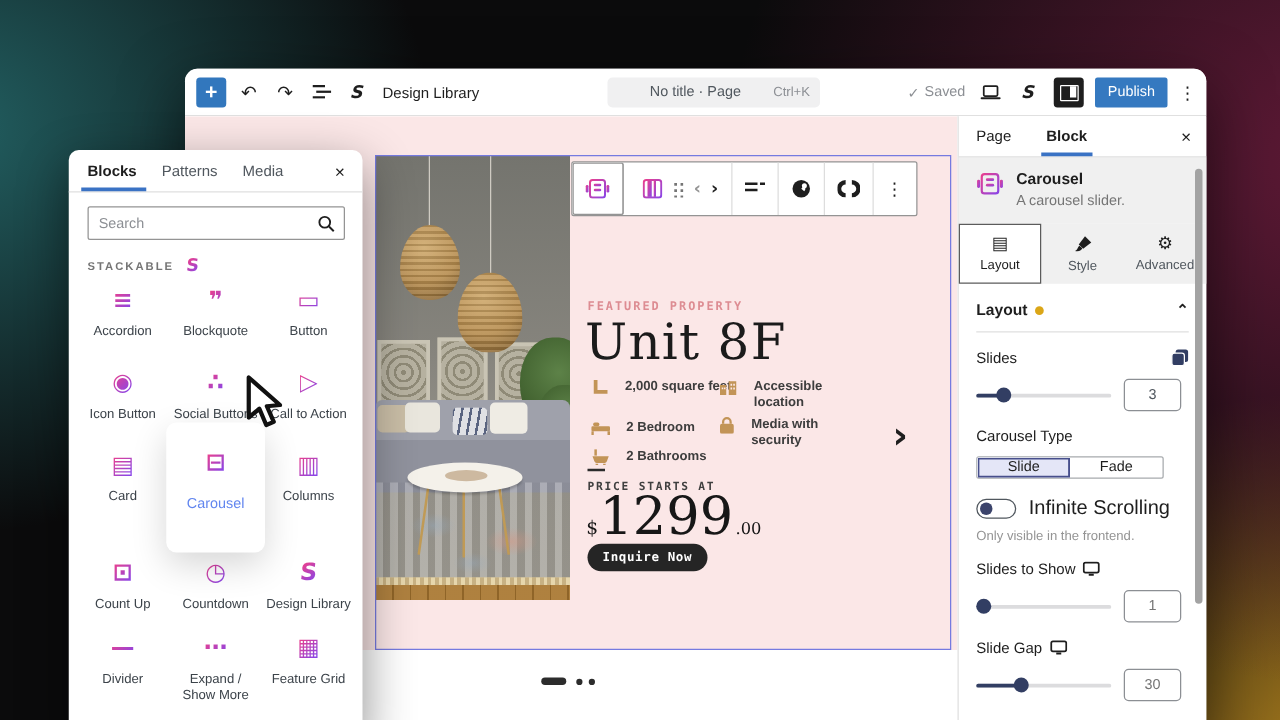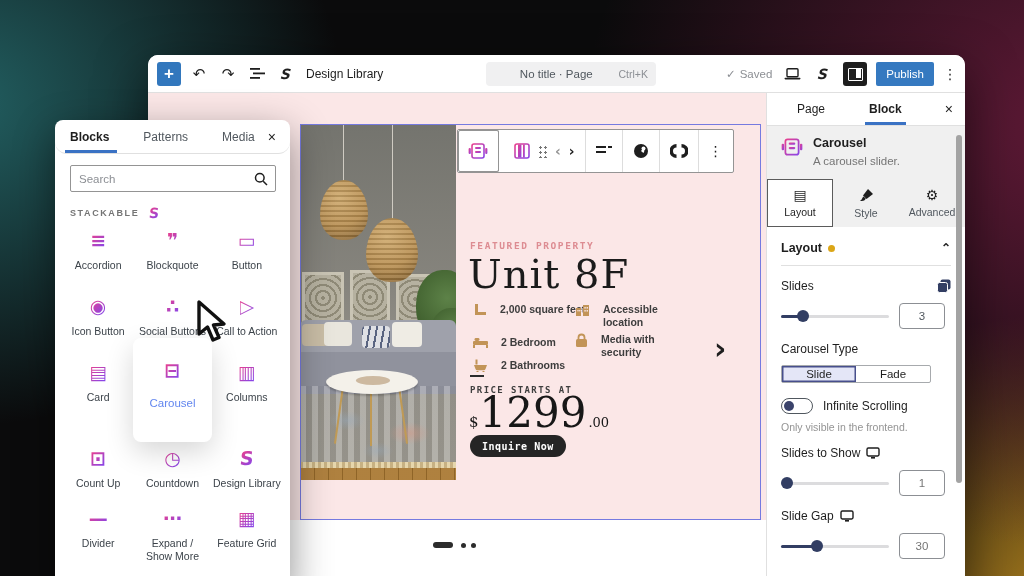--- a/index.html
+++ b/index.html
@@ -107,21 +107,21 @@
     background:#252525; color:#fff; border:none; display:flex; align-items:center;
     font-family:"DejaVu Sans Mono",monospace; font-weight:bold; font-size:10px; letter-spacing:.5px; }
   .next-arrow{ position:absolute; left:566px; top:238px; font-size:30px; font-weight:600; color:#1e1e1e;
     font-family:"DejaVu Sans",sans-serif; }
   .dot{ position:absolute; border-radius:3px; background:#2c2c2c; }
 
   
   .sidebar{ position:absolute; left:618px; top:38px; width:199px; bottom:0; background:#fff;
     border-left:1px solid #e0e0e0; }
   .sb-tabs{ height:33px; border-bottom:1px solid #e0e0e0; display:flex; align-items:center; position:relative; }
-  .sb-tab{ font-size:12px; padding:0 14px; height:100%; display:flex; align-items:center; color:#1e1e1e; position:relative;margin-left:16px; }
+  .sb-tab{ font-size:12px; padding:0 14px; height:100%; display:flex; align-items:center; color:#1e1e1e; position:relative; }
   .sb-tab.active{ font-weight:bold; }
   .sb-tab.active::after{ content:""; position:absolute; left:10px; right:10px; bottom:0; height:3px; background:#3a72c4; }
   .sb-close{ position:absolute; right:12px; font-size:14px; color:#1e1e1e; }
   .block-card{ background:#f0f0f0; padding:10px 14px 12px; display:flex; gap:10px; }
   .block-card .bc-name{ font-size:12.5px; font-weight:bold; }
   .block-card .bc-desc{ font-size:11.5px; color:#757575; margin-top:5px; }
   .insp-tabs{ background:#f0f0f0; display:grid; grid-template-columns:1fr 1fr 1fr; padding:0 0 0 0; }
   .insp-tab{ height:48px; display:flex; flex-direction:column; align-items:center; justify-content:center; gap:4px;
     font-size:10.5px; color:#50575e; }
   .insp-tab.active{ background:#fff; outline:1.5px solid #5b5b5b; outline-offset:-1.5px; color:#1e1e1e; }
@@ -136,31 +136,31 @@
   .slider-row{ display:flex; align-items:center; gap:10px; margin-top:10px; }
   .slider{ position:relative; width:108px; height:14px; }
   .slider .track{ position:absolute; left:0; right:0; top:6px; height:3px; background:#dcdcde; border-radius:2px; }
   .slider .fill{ position:absolute; left:0; top:6px; height:3px; background:#323e63; border-radius:2px; }
   .slider .thumb{ position:absolute; top:1px; width:12px; height:12px; border-radius:50%; background:#323e63; }
   .num-input{ width:46px; height:26px; border:1px solid #8c8f94; border-radius:4px; text-align:center;
     font-size:11.5px; color:#757575; background:#fff; }
   .segmented{ display:flex; width:150px; height:18px; border:1px solid #a7aaad; border-radius:2px; margin-top:9px; }
   .seg-opt{ flex:1; display:flex; align-items:center; justify-content:center; font-size:11.5px; color:#1e1e1e; }
   .seg-opt.sel{ background:#e4e6f7; box-shadow:inset 0 0 0 1.5px #474f8c; }
-  .toggle-row{ display:flex; align-items:center; gap:10px; margin-top:15px; font-size:12px; }
+  .toggle-row{ display:flex; align-items:center; gap:10px; margin-top:15px; font-size:16px; }
   .toggle{ width:32px; height:16px; border-radius:9px; position:relative; }
   .toggle.off{ border:1.5px solid #50575e; background:#fff; }
   .toggle.off .knob{ position:absolute; left:2px; top:1.5px; width:10px; height:10px; border-radius:50%; background:#3b436b; }
   .help-text{ font-size:10.5px; color:#949494; margin-top:7px; }
   .sb-scrollbar{ position:absolute; right:3px; top:42px; width:6px; height:348px; background:#a3a3a3; border-radius:3px; }
 
   
   .inserter{ position:absolute; left:55px; top:120px; width:235px; height:470px; background:#fff;
     border-radius:8px 8px 0 0; box-shadow:0 14px 40px rgba(0,0,0,.45); }
-  .ins-tabs{ position:relative; height:34px; border-bottom:1px solid #e0e0e0; display:flex; align-items:center; padding-left:15px; gap:34px;border-radius:12px; }
+  .ins-tabs{ position:relative; height:34px; border-bottom:1px solid #e0e0e0; display:flex; align-items:center; padding-left:15px; gap:20px; }
   .ins-tab{ font-size:12px; color:#50575e; position:relative; height:34px; display:flex; align-items:center; }
   .ins-tab.active{ color:#1e1e1e; font-weight:bold; }
   .ins-underline{ position:absolute; left:10px; bottom:0; width:52px; height:3px; background:#3a72c4; }
   .ins-close{ position:absolute; right:14px; top:9px; font-size:14px; color:#1e1e1e; }
   .search-box{ position:relative; margin:11px 14px 0 15px; height:27px; border:1px solid #949494; border-radius:2px;
     display:flex; align-items:center; }
   .search-box input{ border:none; outline:none; width:100%; height:100%; padding:0 26px 0 8px; font-size:11.5px;
     color:#1e1e1e; background:transparent; font-family:Liberation Sans, sans-serif; }
   .search-box input::placeholder{ color:#8c8f94; }
   .search-ic{ position:absolute; right:7px; top:6px; }

